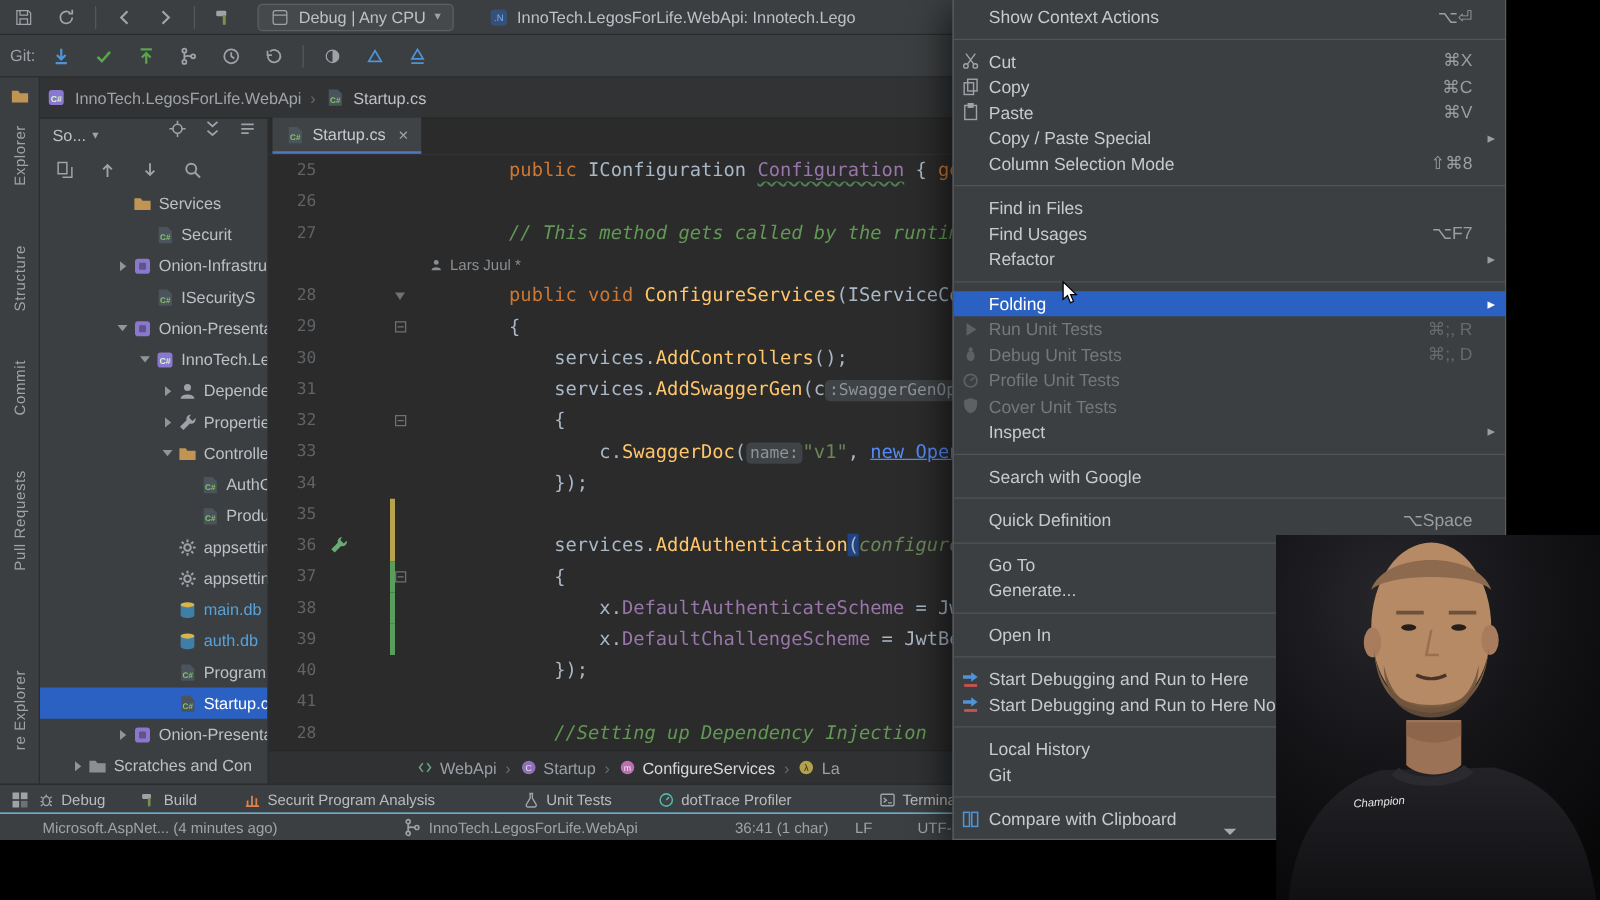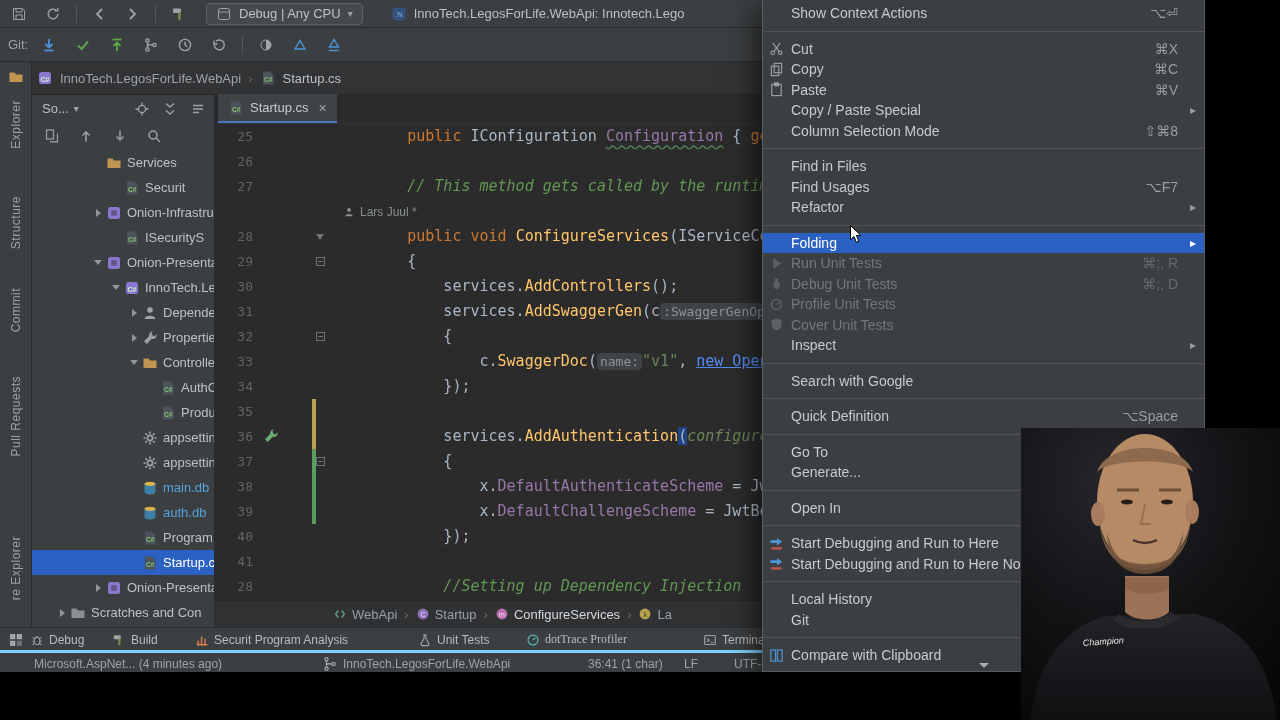--- a/index.html
+++ b/index.html
@@ -28,21 +28,21 @@
   .bsep{color:#686c6f}
   .crumb-file{color:#bdc1c5}
 
   
   .stripe{position:absolute;left:0;top:62px;width:32px;height:565px;background:var(--panel-bg,#3c3f41);border-right:1px solid #2a2b2c}
   .stripe-icon{position:absolute;left:8px;top:7px;width:16px;height:16px}
   .vlab{position:absolute;left:9px;writing-mode:vertical-rl;transform:rotate(180deg);font-size:12px;color:#9fa3a7;letter-spacing:.5px;white-space:nowrap}
 
   
   .panel{position:absolute;left:32px;top:95px;width:183px;height:532px;background:var(--panel-bg,#3c3f41);border-right:1px solid #2a2b2c;display:flex;flex-direction:column;overflow:hidden}
-  .phead{height:27px;display:flex;align-items:center;justify-content:space-between;padding:0 8px 0 10px;flex:none}
+  .phead{height:27px;display:flex;justify-content:space-between;padding:0 8px 0 10px;flex:none}
   .ptitle{display:flex;align-items:center;gap:5px;font-size:13px;color:#bdc1c5}
   .phicons{display:flex;gap:12px}
   .phicons span{width:16px;height:16px}
   .ptools{height:28px;display:flex;align-items:center;gap:18px;padding-left:12px;flex:none}
   .ptools span{width:16px;height:16px}
   .ptree{flex:1;overflow:hidden;position:relative}
   .trow{display:flex;align-items:center;height:25px;font-size:13px;color:#bdc1c5;white-space:nowrap;overflow:hidden}
   .trow.sel{background:var(--sel-blue,#2a61c2);color:#fff}
   .tw{width:14px;height:25px;position:relative;flex:none}
   .tw.c::before{content:"";position:absolute;left:4px;top:8.5px;border-left:5px solid #91959a;border-top:4px solid transparent;border-bottom:4px solid transparent}
@@ -81,21 +81,21 @@
   .bcbar{position:absolute;left:0;right:0;bottom:0;height:27px;background:#2f3133;border-top:1px solid #262728;display:flex;align-items:center;gap:7px;padding-left:118px;font-size:13px;color:#9aa0a6}
   .bci{display:flex;align-items:flex-start;gap:5px}
   .bci svg{width:14px;height:14px}
   .bchl{color:#d6d9dc}
 
   
   .toolwin{position:absolute;left:0;right:0;top:627px;height:23px;background:var(--panel-bg,#3c3f41);border-top:1px solid #2a2b2c}
   .bwic{position:absolute;top:4px;width:16px;height:16px}
   .bw{position:absolute;top:0;height:23px;display:flex;align-items:center;gap:5px;font-size:12px;color:#b9bcbe;white-space:nowrap}
   .bw svg{width:14px;height:14px}
-  .status{position:absolute;left:0;right:0;top:650px;height:22px;background:var(--panel-bg,#3c3f41);border-top:3px solid #7dd3fc}
+  .status{position:absolute;left:0;right:0;top:650px;height:22px;background:var(--panel-bg,#3c3f41);border-top:1px solid #7dd3fc}
   .st{position:absolute;top:0;height:22px;line-height:22px;font-size:12px;color:#9fa3a7;white-space:nowrap}
   .stb{display:flex;align-items:center;gap:5px}
 
   
   .menu{position:absolute;left:762px;top:0;width:443px;height:672px;background:var(--menu-bg,#3c3f41);border:1px solid #5b5e60;border-top:none;box-shadow:-6px 8px 26px rgba(0,0,0,.6);z-index:30;padding-top:3px;overflow:hidden}
   .mi{display:flex;align-items:center;height:20.5px;padding:0 8px 0 6px;font-size:14px;color:#c8cacc;white-space:nowrap}
   .mic{width:22px;height:16px;flex:none;display:flex;align-items:center}
   .mic svg{width:15px;height:15px}
   .msc{margin-left:auto;color:#9b9ea1;padding-right:6px}
   .marr{width:12px;color:#9b9ea1;text-align:right;font-size:12px}
@@ -672,21 +672,21 @@
         <span>Securit Program Analysis</span>
       </span>
       <span class="bw" style="left: 418px;">
         <span class="ic14" style="width:14px;height:14px">
           <svg viewBox="0 0 16 16" fill="none" stroke="#9fa3a7" stroke-width="1.3">
             <path d="M6.2 2h3.6M7 2v4.2L3.6 12a1.6 1.6 0 0 0 1.4 2.4h6a1.6 1.6 0 0 0 1.4-2.4L9 6.2V2"></path>
           </svg>
         </span>
         <span>Unit Tests</span>
       </span>
-      <span class="bw" style="left: 526px; font-family: Liberation Serif, serif;">
+      <span class="bw" style="left: 526px;">
         <span class="ic14" style="width:14px;height:14px">
           <svg viewBox="0 0 16 16" fill="none" stroke="#54b3ab" stroke-width="1.4">
             <circle cx="8" cy="8" r="5.6"></circle>
             <path d="M8 8l2.6-2.6"></path>
           </svg>
         </span>
         <span>dotTrace Profiler</span>
       </span>
       <span class="bw" style="left: 703px;">
         <span class="ic14" style="width:14px;height:14px">

